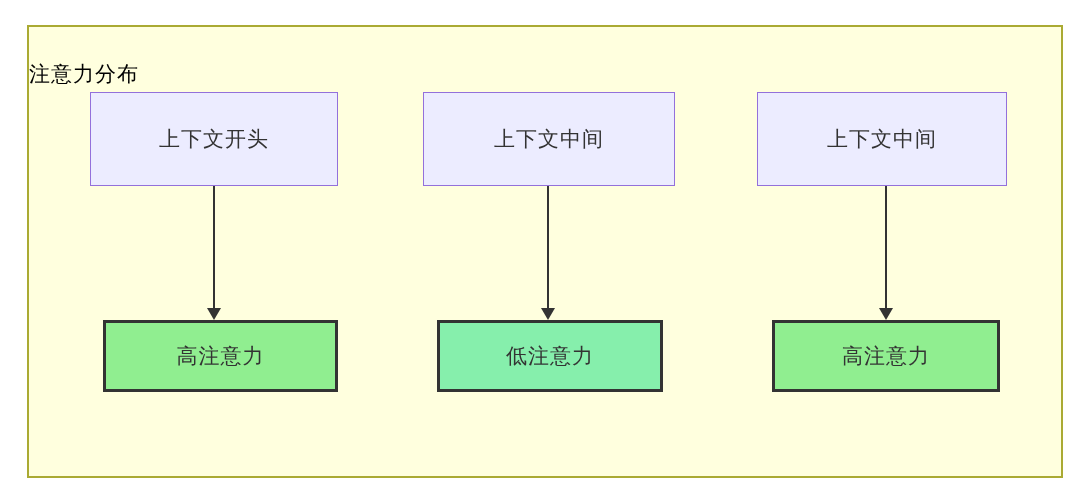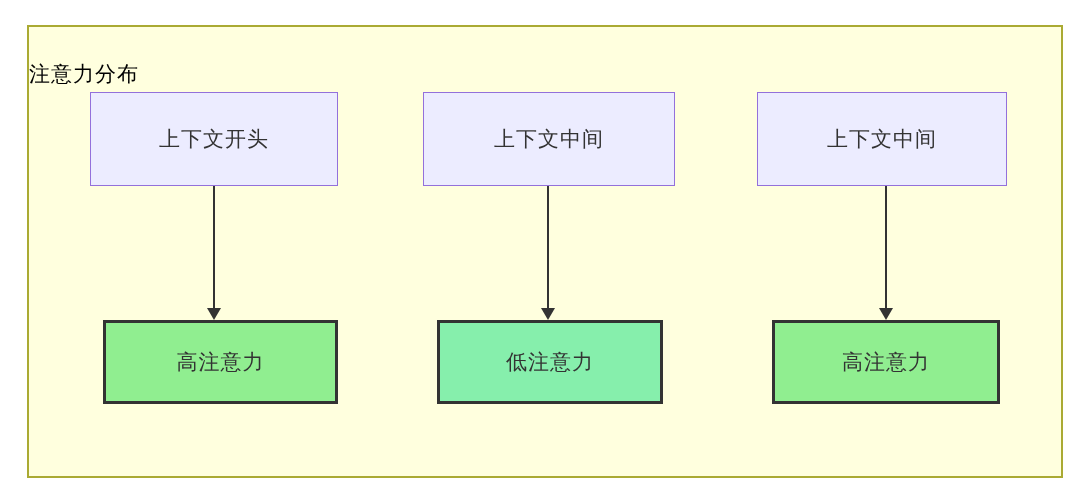--- a/index.html
+++ b/index.html
@@ -46,21 +46,21 @@
     letter-spacing: 1px;
   }
   .context-node {
     background: #ececff;
     border: 1px solid #9370db;
     height: 94px;
     top: 92px;
   }
   .attention-node {
     border: 3px solid #333333;
-    height: 84px;
+    height: 72px;
     top: 320px;
   }
   .ctx-1 { left: 90px;  width: 248px; }
   .ctx-2 { left: 423px; width: 252px; }
   .ctx-3 { left: 757px; width: 250px; }
   .att-1 { left: 103px; width: 235px; }
   .att-2 { left: 437px; width: 226px; }
   .att-3 { left: 772px; width: 228px; }
   .arrow {
     position: absolute;

